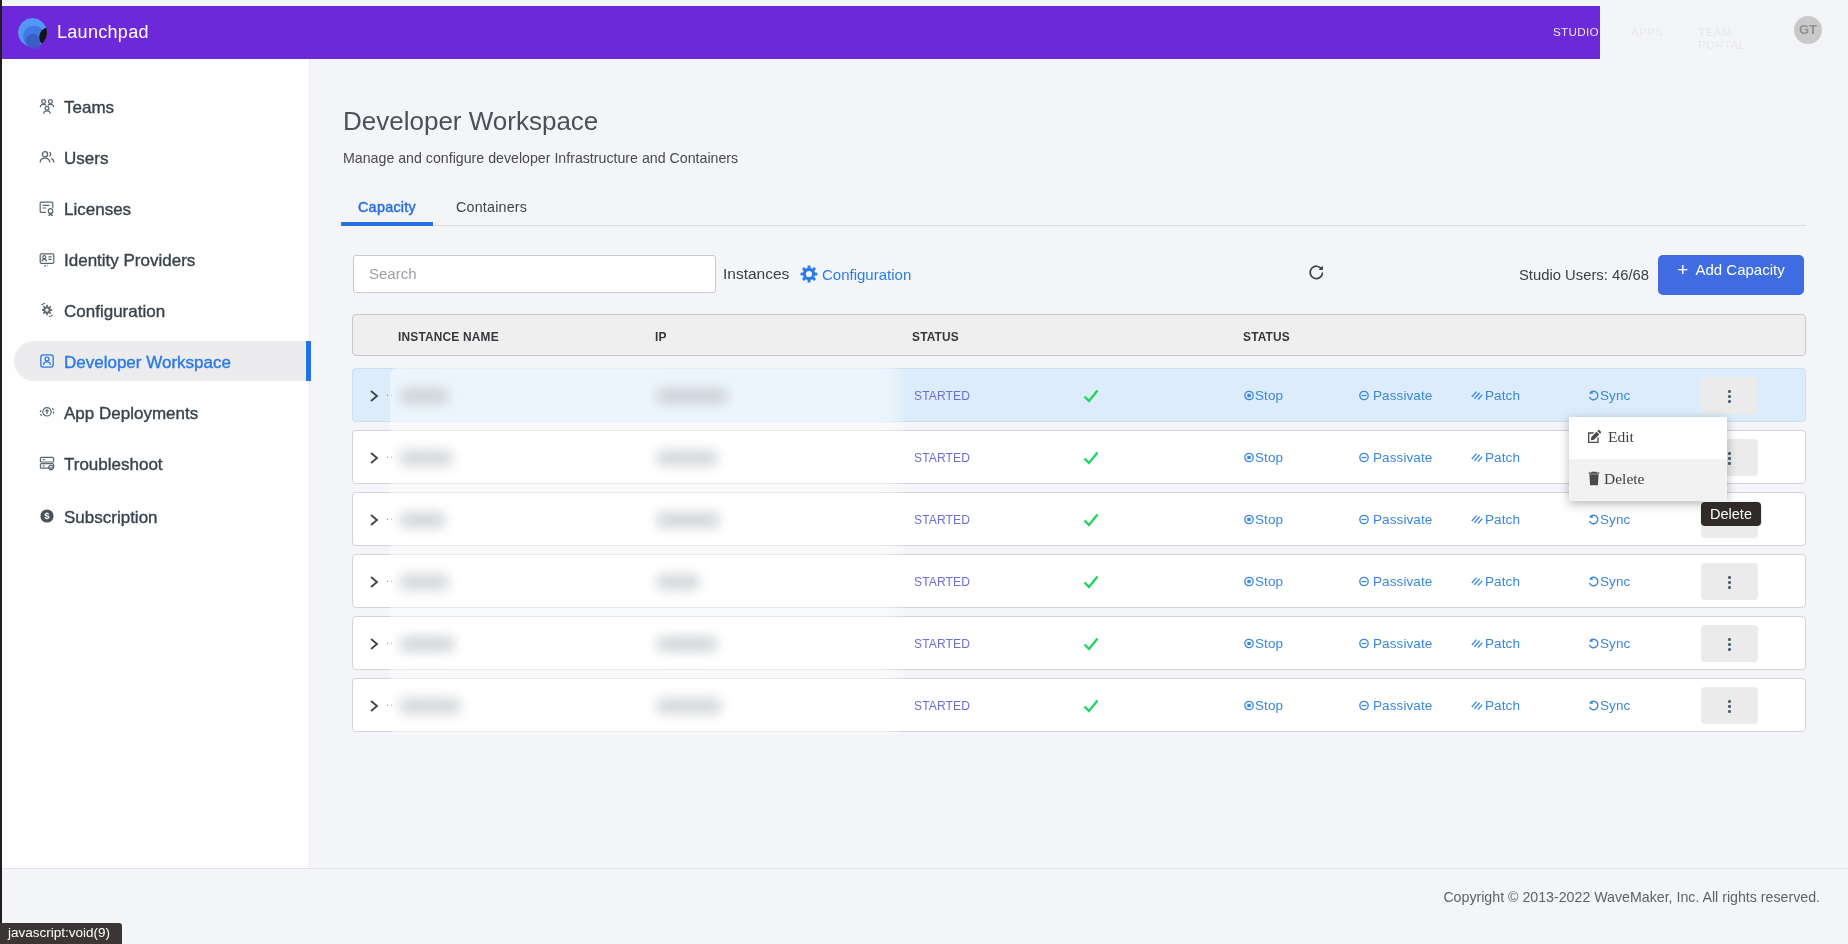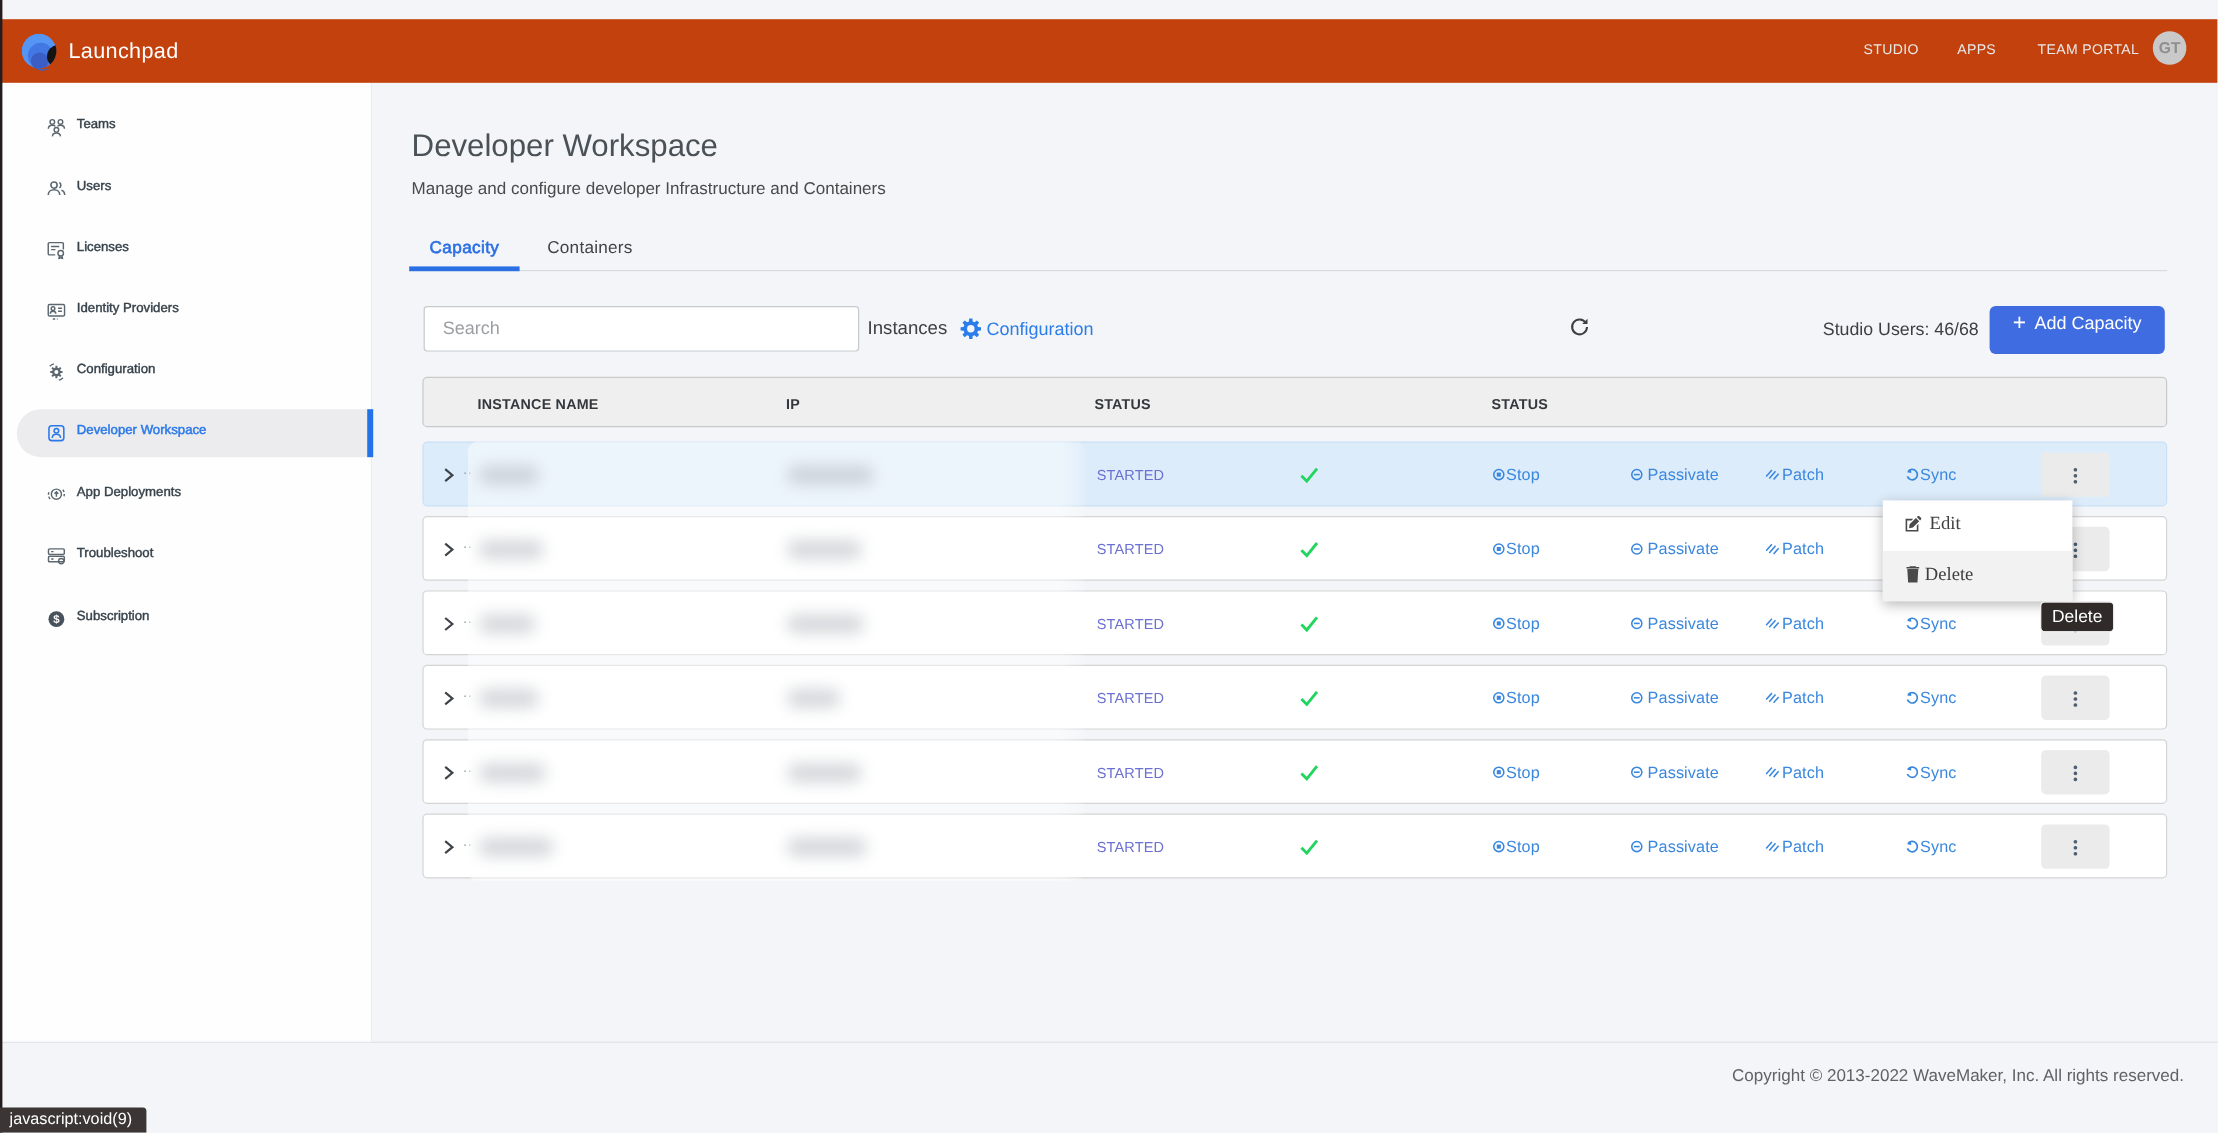--- a/index.html
+++ b/index.html
@@ -1,34 +1,34 @@
 <!DOCTYPE html>
 <html><head>
 <meta charset="utf-8">
 <style>
   * { margin:0; padding:0; box-sizing:border-box; }
   html,body { width:1848px; height:944px; overflow:hidden; }
   body { font-family:"Liberation Sans", sans-serif; background:#f3f5f8; position:relative; }
 
   
-  #topbar { position:absolute; left:0; top:16px; width:1848px; height:53px; background:#c2410c; z-index:30; }
+  #topbar { position:absolute; left:0; top:6px; width:1600px; height:53px; background:#6d28d9; z-index:30; }
   #brand { position:absolute; left:57px; top:16px; color:#fff; font-size:18px; letter-spacing:.3px; }
   .topnav { position:absolute; top:19px; color:#e9e9e9; font-size:11.7px; letter-spacing:.3px; }
   #avatar { position:absolute; left:1794px; top:10px; width:28px; height:28px; border-radius:50%;
             background:#c9c9c9; color:#8f8f8f; font-weight:bold; font-size:13px; text-align:center; line-height:28px; }
 
   
   #leftedge { position:absolute; left:0; top:0; width:2px; height:944px; background:#241d1f; z-index:40; }
 
   
   #sidebar { position:absolute; left:0; top:53px; width:310px; height:815px; background:#fefefe; z-index:5;
              border-right:1px solid #ecedf0; }
   .sitem { position:absolute; left:0; width:310px; height:50px; }
   .sicon { position:absolute; left:39px; top:17px; width:16px; height:16px; }
-  .slabel { position:absolute; left:64px; top:17px; font-size:11px; color:#37424b;
+  .slabel { position:absolute; left:64px; top:17px; font-size:17px; color:#37424b;
             -webkit-text-stroke:.35px #37424b; letter-spacing:0; }
   #pill { position:absolute; left:14px; top:288px; width:292px; height:40px; background:#ececee; border-radius:20px 0 0 20px; }
   #pillbar { position:absolute; left:306px; top:288px; width:5px; height:40px; background:#2273e8; }
   .sel .slabel { color:#2b79e8; -webkit-text-stroke:.4px #2b79e8; }
 
   
   #h1 { position:absolute; left:343px; top:106px; font-size:26px; color:#4a5258; letter-spacing:0px; }
   #sub { position:absolute; left:343px; top:150px; font-size:14.2px; color:#4a4a4a; }
 
   .tab { position:absolute; top:199px; font-size:14.3px; }

